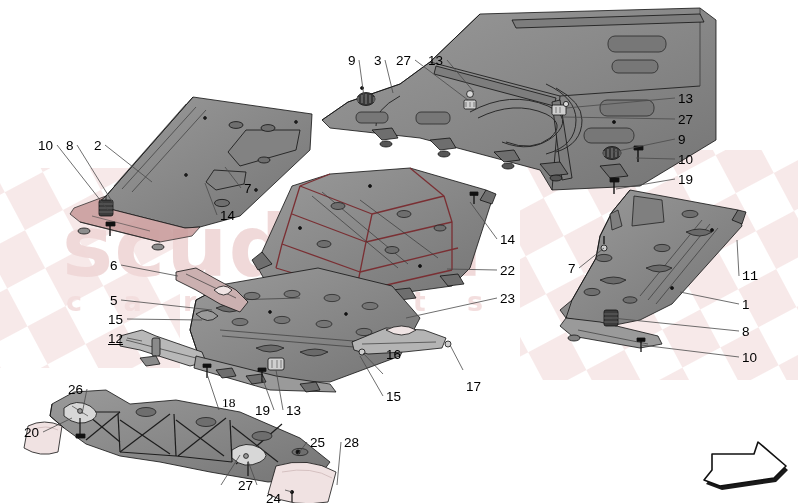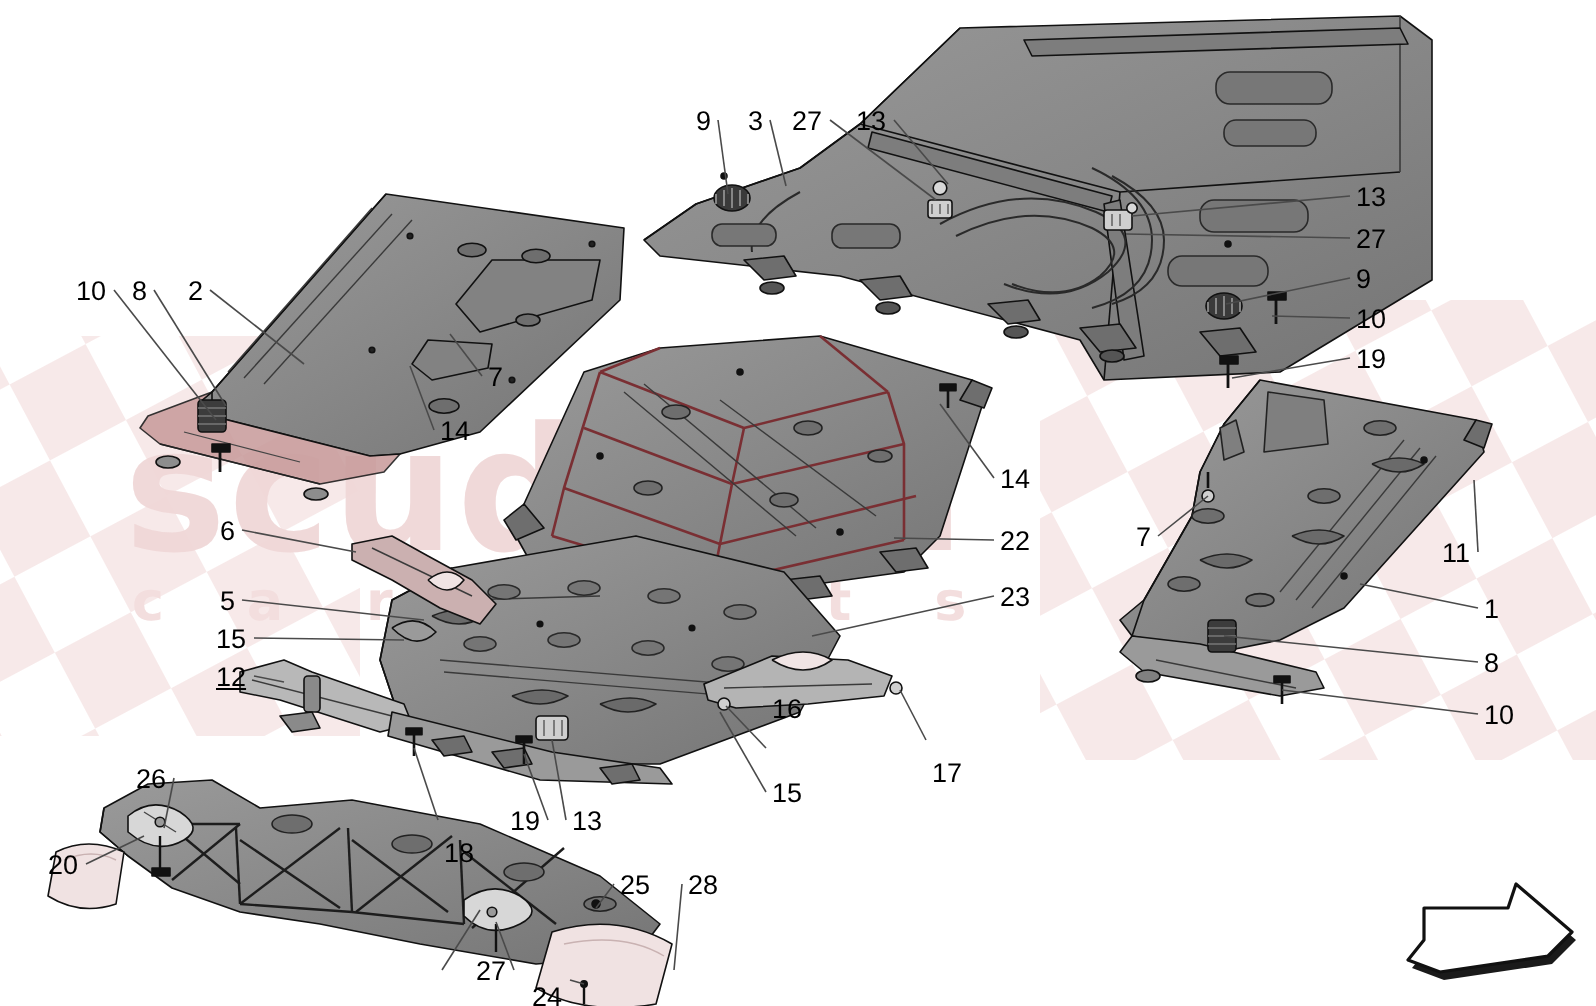--- a/index.html
+++ b/index.html
@@ -408,28 +408,28 @@
       <div class="lbl" style="left: 678px; top: 133px;">9</div>
       <div class="lbl" style="left: 678px; top: 153px;">10</div>
       <div class="lbl" style="left: 678px; top: 173px;">19</div>
       <div class="lbl" style="left: 500px; top: 233px;">14</div>
       <div class="lbl" style="left: 500px; top: 264px;">22</div>
       <div class="lbl" style="left: 500px; top: 292px;">23</div>
       <div class="lbl" style="left: 110px; top: 259px;">6</div>
       <div class="lbl" style="left: 110px; top: 294px;">5</div>
       <div class="lbl" style="left: 108px; top: 313px;">15</div>
       <div class="lbl" style="left: 108px; top: 332px; text-decoration: underline;">12</div>
-      <div class="lbl" style="left: 222px; top: 420px;">18</div>
+      <div class="lbl" style="left: 222px; top: 396px; font-family: Liberation Serif, serif;">18</div>
       <div class="lbl" style="left: 255px; top: 404px;">19</div>
       <div class="lbl" style="left: 286px; top: 404px;">13</div>
       <div class="lbl" style="left: 386px; top: 348px;">16</div>
       <div class="lbl" style="left: 386px; top: 390px;">15</div>
       <div class="lbl" style="left: 466px; top: 380px;">17</div>
       <div class="lbl" style="left: 568px; top: 262px;">7</div>
-      <div class="lbl" style="left: 721px; top: 270px;">11</div>
+      <div class="lbl" style="left: 742px; top: 270px; font-family: Liberation Mono, monospace;">11</div>
       <div class="lbl" style="left: 742px; top: 298px;">1</div>
       <div class="lbl" style="left: 742px; top: 325px;">8</div>
       <div class="lbl" style="left: 742px; top: 351px;">10</div>
       <div class="lbl" style="left: 68px; top: 383px;">26</div>
       <div class="lbl" style="left: 24px; top: 426px; text-align: center;">20</div>
       <div class="lbl" style="left: 202px; top: 479px; margin-top: 40px;">21</div>
       <div class="lbl" style="left: 238px; top: 479px;">27</div>
       <div class="lbl" style="left: 266px; top: 492px;">24</div>
       <div class="lbl" style="left: 310px; top: 436px; text-align: center;">25</div>
       <div class="lbl" style="left: 344px; top: 436px;">28</div>

